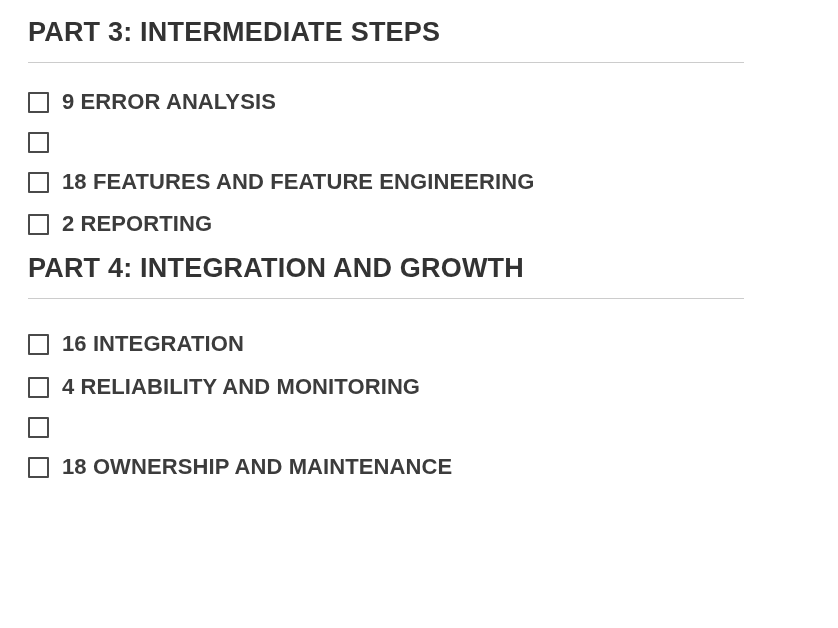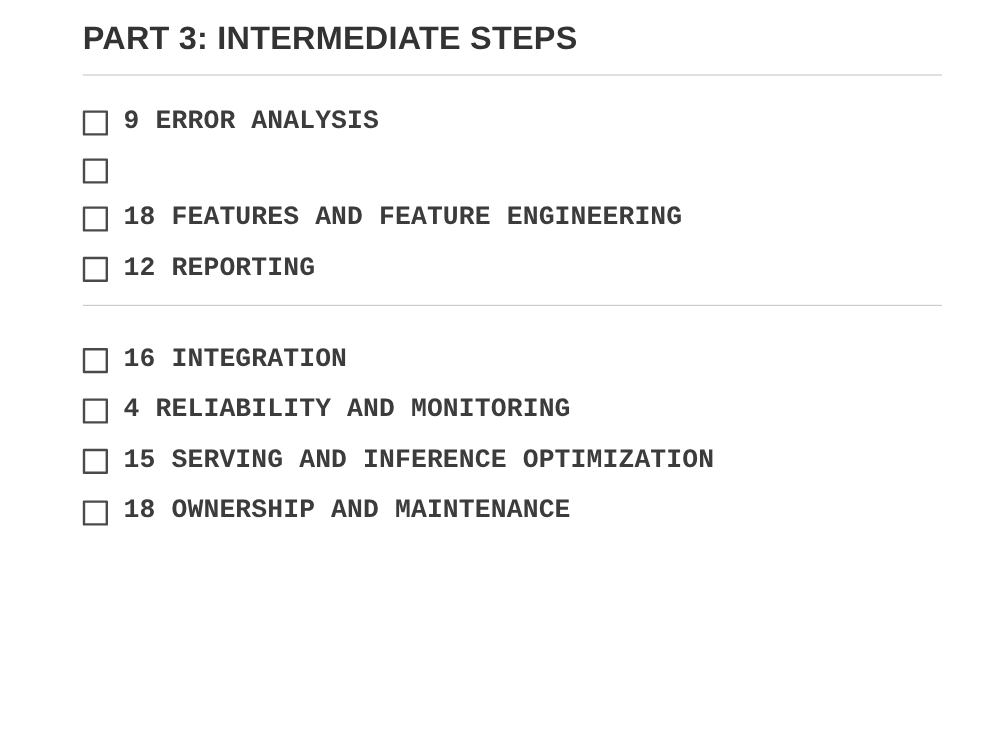--- a/index.html
+++ b/index.html
@@ -12,21 +12,20 @@
     background: #ffffff;
     font-family: "Liberation Sans", sans-serif;
     color: #3a3a3a;
     overflow: hidden;
   }
   .page {
     width: 774px;
     height: 628px;
     box-sizing: border-box;
     padding: 18px 30px 0 28px;
-    margin-left: 41px;
   }
   .section {
     margin: 0;
   }
   .section-heading {
     font-size: 27px;
     font-weight: bold;
     letter-spacing: 0.2px;
     color: #333333;
     margin: 0;
@@ -61,21 +60,20 @@
     position: relative;
     top: 1px;
   }
   .item-label {
     font-size: 22px;
     font-weight: bold;
     color: #3c3c3c;
     letter-spacing: 0.1px;
     line-height: 1.15;
     white-space: nowrap;
-    font-family: Liberation Mono, monospace;
   }
   .section + .section {
     margin-top: 10px;
   }
   .section.part4 .checklist {
     padding-top: 32px;
   }
   .section.part4 .section-heading {
     padding-bottom: 15px;
   }
@@ -95,39 +93,39 @@
       </li>
       <li>
         <span class="checkbox"></span>
       </li>
       <li>
         <span class="checkbox"></span>
         <span class="item-label">18 FEATURES AND FEATURE ENGINEERING</span>
       </li>
       <li>
         <span class="checkbox"></span>
-        <span class="item-label">12 REPORTING</span>
+        <span class="item-label">2 REPORTING</span>
       </li>
     </ul>
   </div>
 
   <div class="section part4">
+    <h2 class="section-heading">PART 4: INTEGRATION AND GROWTH</h2>
     <div class="section-rule"></div>
     <ul class="checklist">
       <li>
         <span class="checkbox"></span>
         <span class="item-label">16 INTEGRATION</span>
       </li>
       <li>
         <span class="checkbox"></span>
         <span class="item-label">4 RELIABILITY AND MONITORING</span>
       </li>
       <li>
         <span class="checkbox"></span>
-        <span class="item-label">15 SERVING AND INFERENCE OPTIMIZATION</span>
       </li>
       <li>
         <span class="checkbox"></span>
         <span class="item-label">18 OWNERSHIP AND MAINTENANCE</span>
       </li>
     </ul>
   </div>
 
 </div>
 

